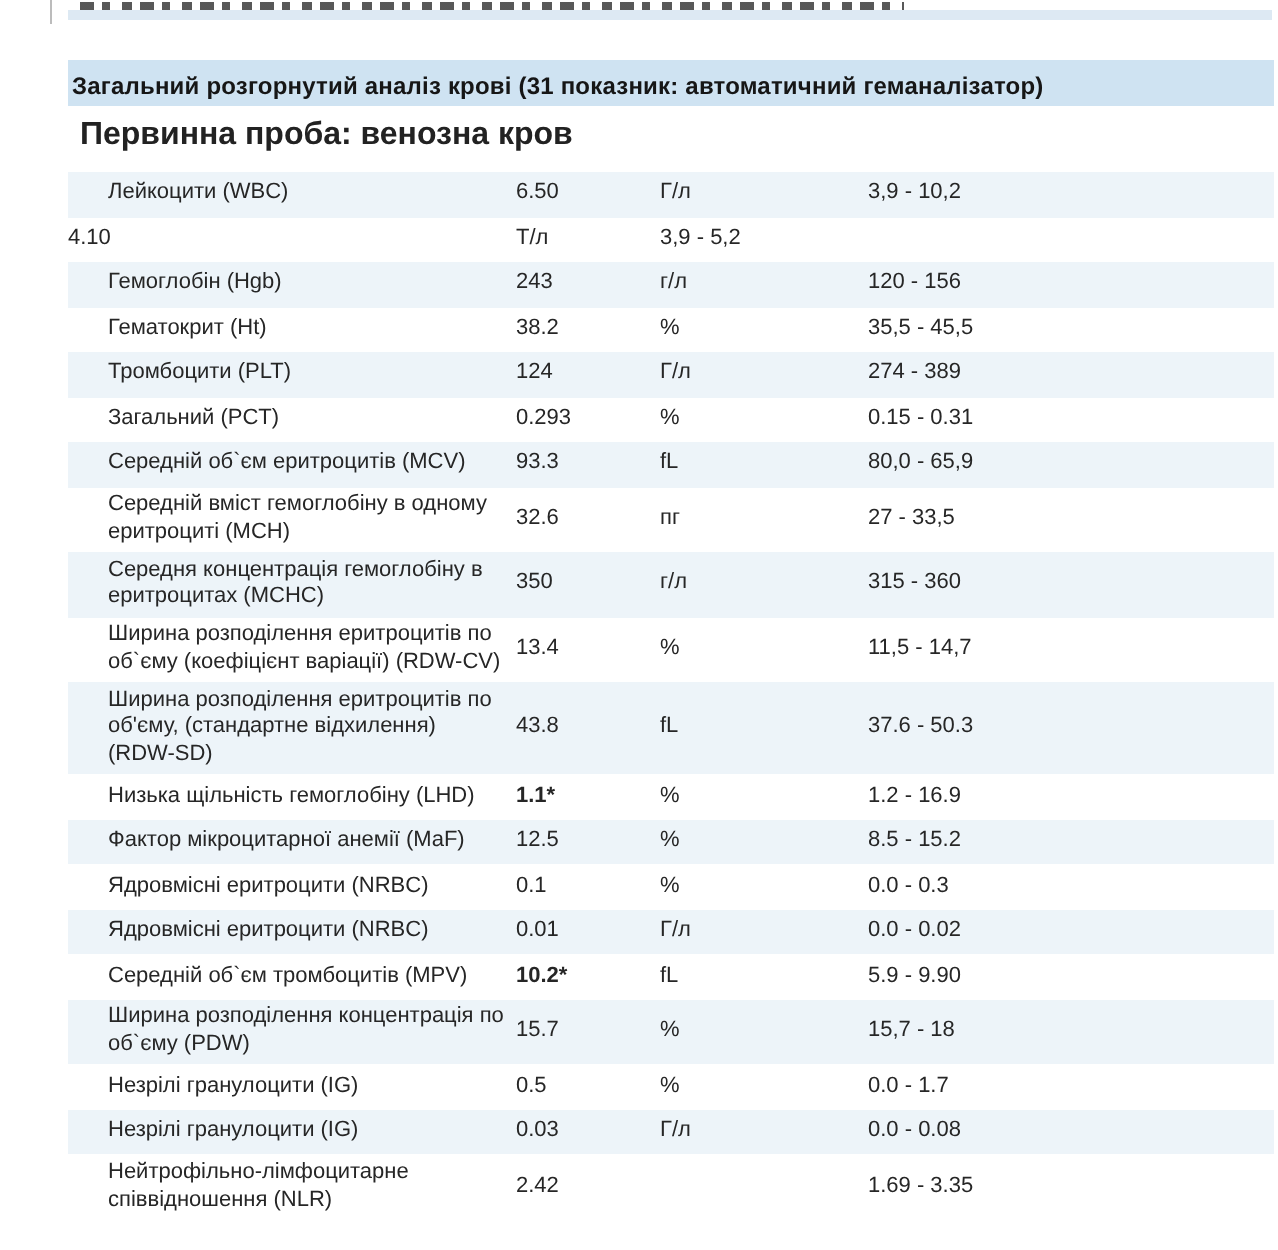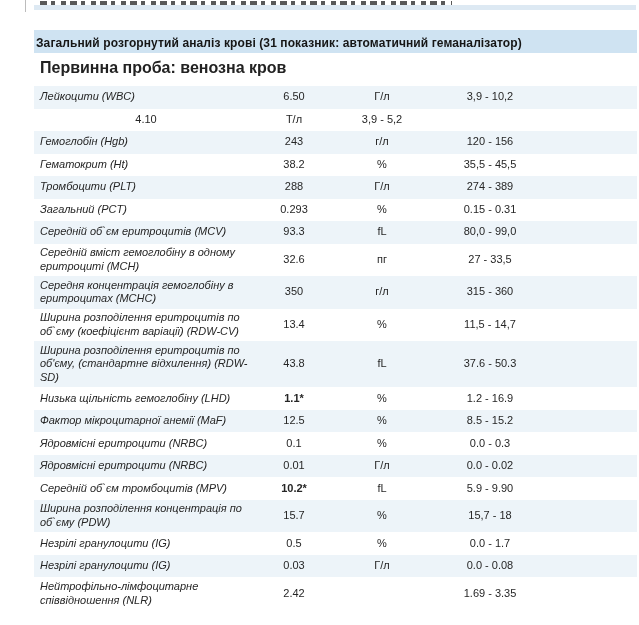--- a/index.html
+++ b/index.html
@@ -44,22 +44,22 @@
     grid-template-columns:224px 72px 104px 112px 1fr;
     align-items:center;
     box-sizing:border-box;
     min-height:22.5px;
     padding:2.5px 0;
     font-size:11px;
     line-height:1.25;
   }
   .row:nth-child(odd) { background:var(--row-stripe,#edf4f9); }
   .cell { min-width:0; }
-  .cell.name  { padding-left:6px; padding-right:4px;font-style:italic; }
-  .cell.value, .cell.unit, .cell.range { text-align:center; white-space:nowrap; }
+  .cell.name  { padding-left:20px; padding-right:4px; }
+  .cell.value, .cell.unit, .cell.range { white-space:nowrap; }
   .cell.value.bold { font-weight:bold; }
 </style>
 </head>
 <body>
 
 <div class="top-remnant">
   <div class="remnant-dashes"></div>
   <div class="remnant-band"></div>
 </div>
 <div class="left-tick"></div>
@@ -96,39 +96,39 @@
   <div class="row">
     <div class="cell name">Гематокрит (Ht)</div>
     <div class="cell value">38.2</div>
     <div class="cell unit">%</div>
     <div class="cell range">35,5 - 45,5</div>
     <div class="cell filler"></div>
   </div>
 
   <div class="row">
     <div class="cell name">Тромбоцити (PLT)</div>
-    <div class="cell value">288</div>
+    <div class="cell value">124</div>
     <div class="cell unit">Г/л</div>
     <div class="cell range">274 - 389</div>
     <div class="cell filler"></div>
   </div>
 
   <div class="row">
     <div class="cell name">Загальний (PCT)</div>
     <div class="cell value">0.293</div>
     <div class="cell unit">%</div>
     <div class="cell range">0.15 - 0.31</div>
     <div class="cell filler"></div>
   </div>
 
   <div class="row">
     <div class="cell name">Середній об`єм еритроцитів (MCV)</div>
     <div class="cell value">93.3</div>
     <div class="cell unit">fL</div>
-    <div class="cell range">80,0 - 99,0</div>
+    <div class="cell range">80,0 - 65,9</div>
     <div class="cell filler"></div>
   </div>
 
   <div class="row">
     <div class="cell name">Середній вміст гемоглобіну в одному еритроциті (MCH)</div>
     <div class="cell value">32.6</div>
     <div class="cell unit">пг</div>
     <div class="cell range">27 - 33,5</div>
     <div class="cell filler"></div>
   </div>

